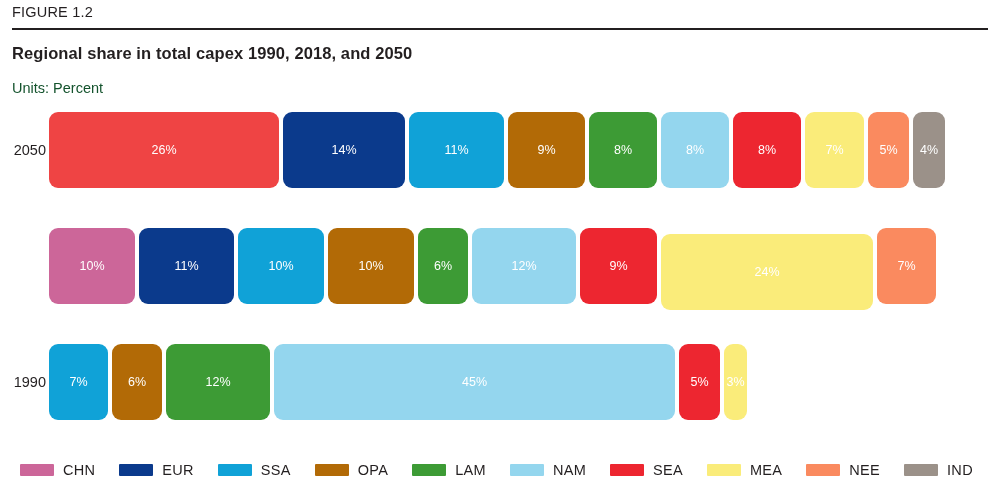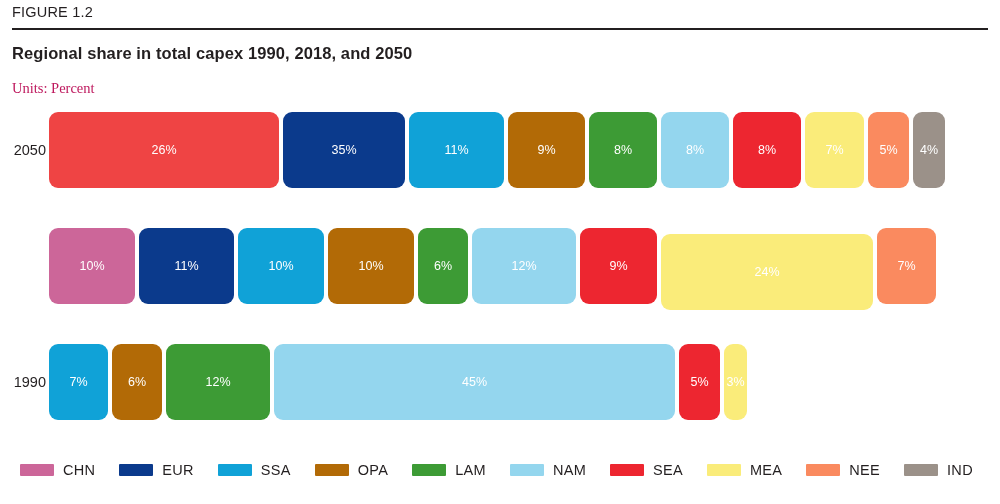--- a/index.html
+++ b/index.html
@@ -42,22 +42,21 @@
     font-weight: bold;
     letter-spacing: 0.1px;
     color: #231f20;
   }
 
   .chart-units {
     position: absolute;
     left: 12px;
     top: 80px;
     font-size: 14.5px;
-    color: #be185d;
-    font-family: Liberation Serif, serif;
+    color: #14532d;
   }
 
   .plot {
     position: absolute;
     left: 0;
     top: 104px;
     width: 1000px;
     height: 340px;
   }
 
@@ -149,21 +148,21 @@
 <div class="chart-units">Units: Percent</div>
 
 <div class="plot">
   <div class="bar-row row-2050">
     <div class="year-label">2050</div>
     <div class="segments">
         <div class="segment" style="background: #ef4444; width: 230px;">
           <span class="seg-value">26%</span>
         </div>
         <div class="segment" style="background: rgb(11, 58, 140); width: 122px;">
-          <span class="seg-value">35%</span>
+          <span class="seg-value">14%</span>
         </div>
         <div class="segment" style="background: rgb(16, 162, 215); width: 95px;">
           <span class="seg-value">11%</span>
         </div>
         <div class="segment" style="background: rgb(178, 106, 6); width: 77px;">
           <span class="seg-value">9%</span>
         </div>
         <div class="segment" style="background: rgb(61, 155, 53); width: 68px;">
           <span class="seg-value">8%</span>
         </div>

